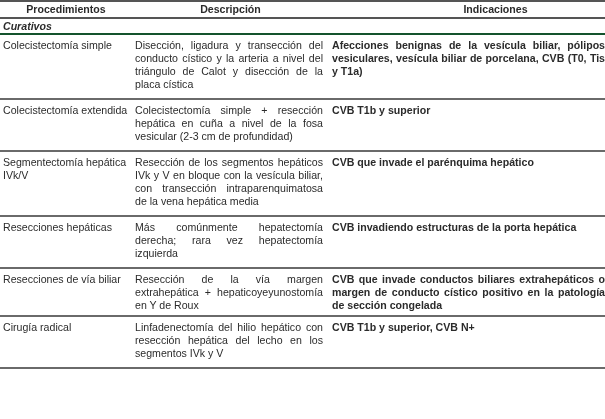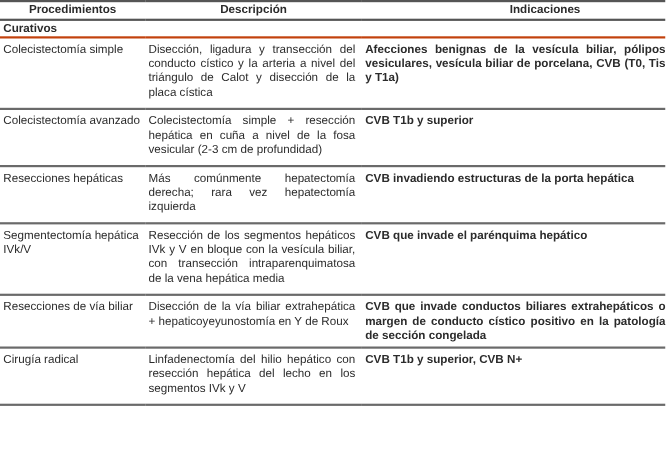--- a/index.html
+++ b/index.html
@@ -32,21 +32,22 @@
       vertical-align: top;
       padding: 4px 3px 7px 3px;
       border-bottom: 2px solid #6a6a6a;
     }
     td.desc { text-align: justify; padding-right: 6px; }
     td.ind { text-align: justify; padding-left: 3px; padding-right: 0; font-weight: bold; }
     tr.section td {
       font-weight: bold;
       padding: 1px 3px 0 3px;
       height: 13px;
-      border-bottom: 2px solid #c2410c;
+      border-bottom: 2px solid #14532d;
+      font-style: italic;
     }
     tr.compact td { padding-bottom: 3px; margin-top: 48px; }
   </style>
 </head>
 <body>
 
 <table>
   <colgroup>
       <col class="c1">
       <col class="c2">
@@ -63,37 +64,37 @@
     <tr class="section">
       <td colspan="3">Curativos</td>
     </tr>
 
     <tr>
       <td>Colecistectomía simple</td>
       <td class="desc">Disección, ligadura y transección del conducto cístico y la arteria a nivel del triángulo de Calot y disección de la placa cística</td>
       <td class="ind">Afecciones benignas de la vesícula biliar, pólipos vesiculares, vesícula biliar de porcelana, CVB (T0, Tis y T1a)</td>
     </tr>
     <tr>
-      <td>Colecistectomía avanzado</td>
+      <td>Colecistectomía extendida</td>
       <td class="desc">Colecistectomía simple + resección hepática en cuña a nivel de la fosa vesicular (2-3 cm de profundidad)</td>
       <td class="ind">CVB T1b y superior</td>
+    </tr>
+    <tr>
+      <td>Segmentectomía hepática IVk/V</td>
+      <td class="desc">Resección de los segmentos hepáticos IVk y V en bloque con la vesícula biliar, con transección intraparenquimatosa de la vena hepática media</td>
+      <td class="ind">CVB que invade el parénquima hepático</td>
     </tr>
     <tr>
       <td>Resecciones hepáticas</td>
       <td class="desc">Más comúnmente hepatectomía derecha; rara vez hepatectomía izquierda</td>
       <td class="ind">CVB invadiendo estructuras de la porta hepática</td>
     </tr>
-    <tr>
-      <td>Segmentectomía hepática IVk/V</td>
-      <td class="desc">Resección de los segmentos hepáticos IVk y V en bloque con la vesícula biliar, con transección intraparenquimatosa de la vena hepática media</td>
-      <td class="ind">CVB que invade el parénquima hepático</td>
-    </tr>
     <tr class="compact">
       <td>Resecciones de vía biliar</td>
-      <td class="desc">Disección de la vía biliar extrahepática + hepaticoyeyunostomía en Y de Roux</td>
+      <td class="desc">Resección de la vía margen extrahepática + hepaticoyeyunostomía en Y de Roux</td>
       <td class="ind">CVB que invade conductos biliares extrahepáticos o margen de conducto cístico positivo en la patología de sección congelada</td>
     </tr>
     <tr>
       <td>Cirugía radical</td>
       <td class="desc">Linfadenectomía del hilio hepático con resección hepática del lecho en los segmentos IVk y V</td>
       <td class="ind">CVB T1b y superior, CVB N+</td>
     </tr>
 
   </tbody>
 </table>

